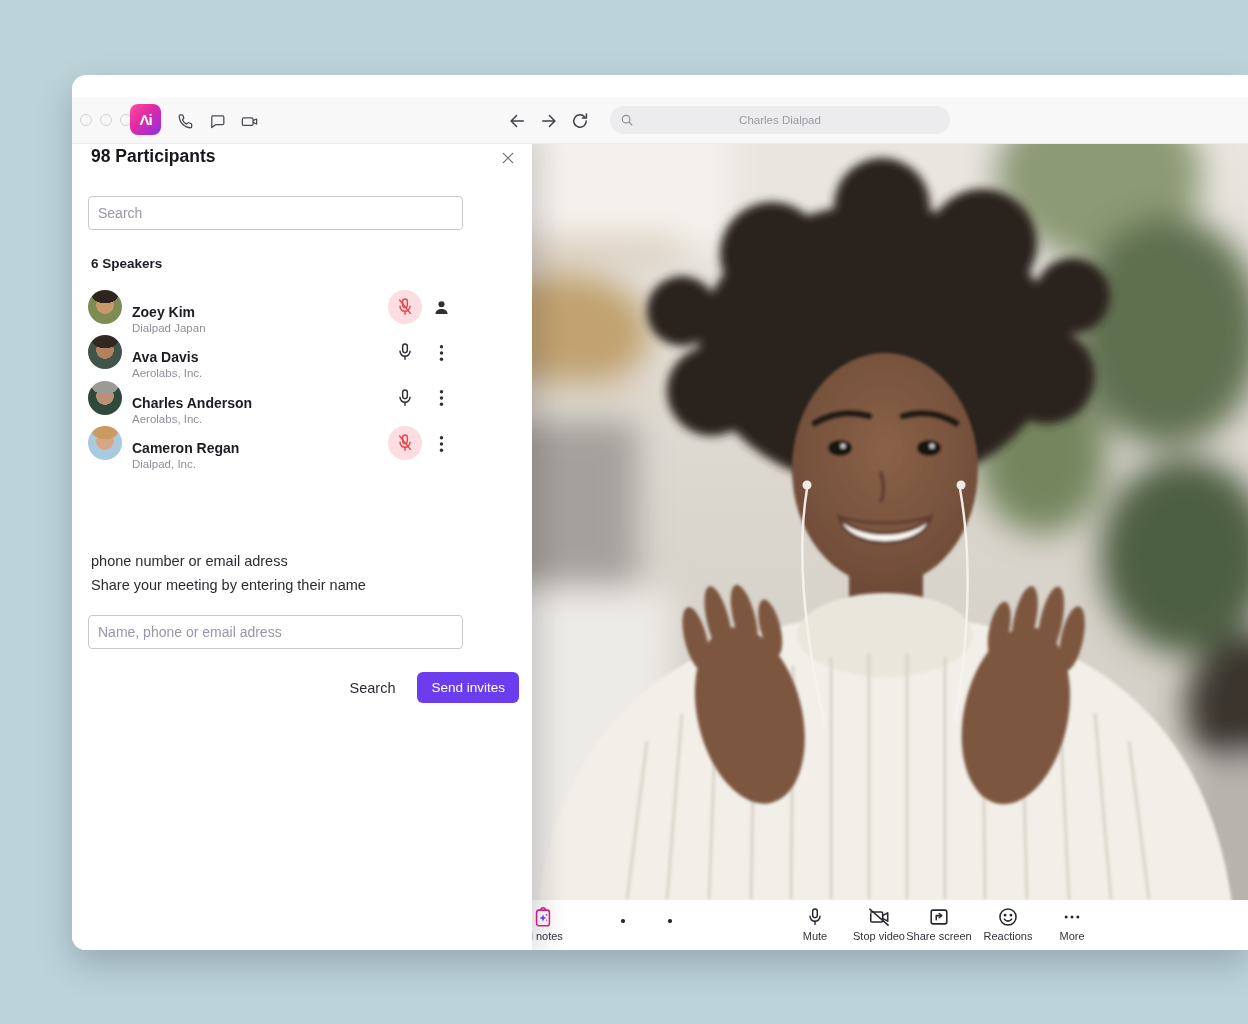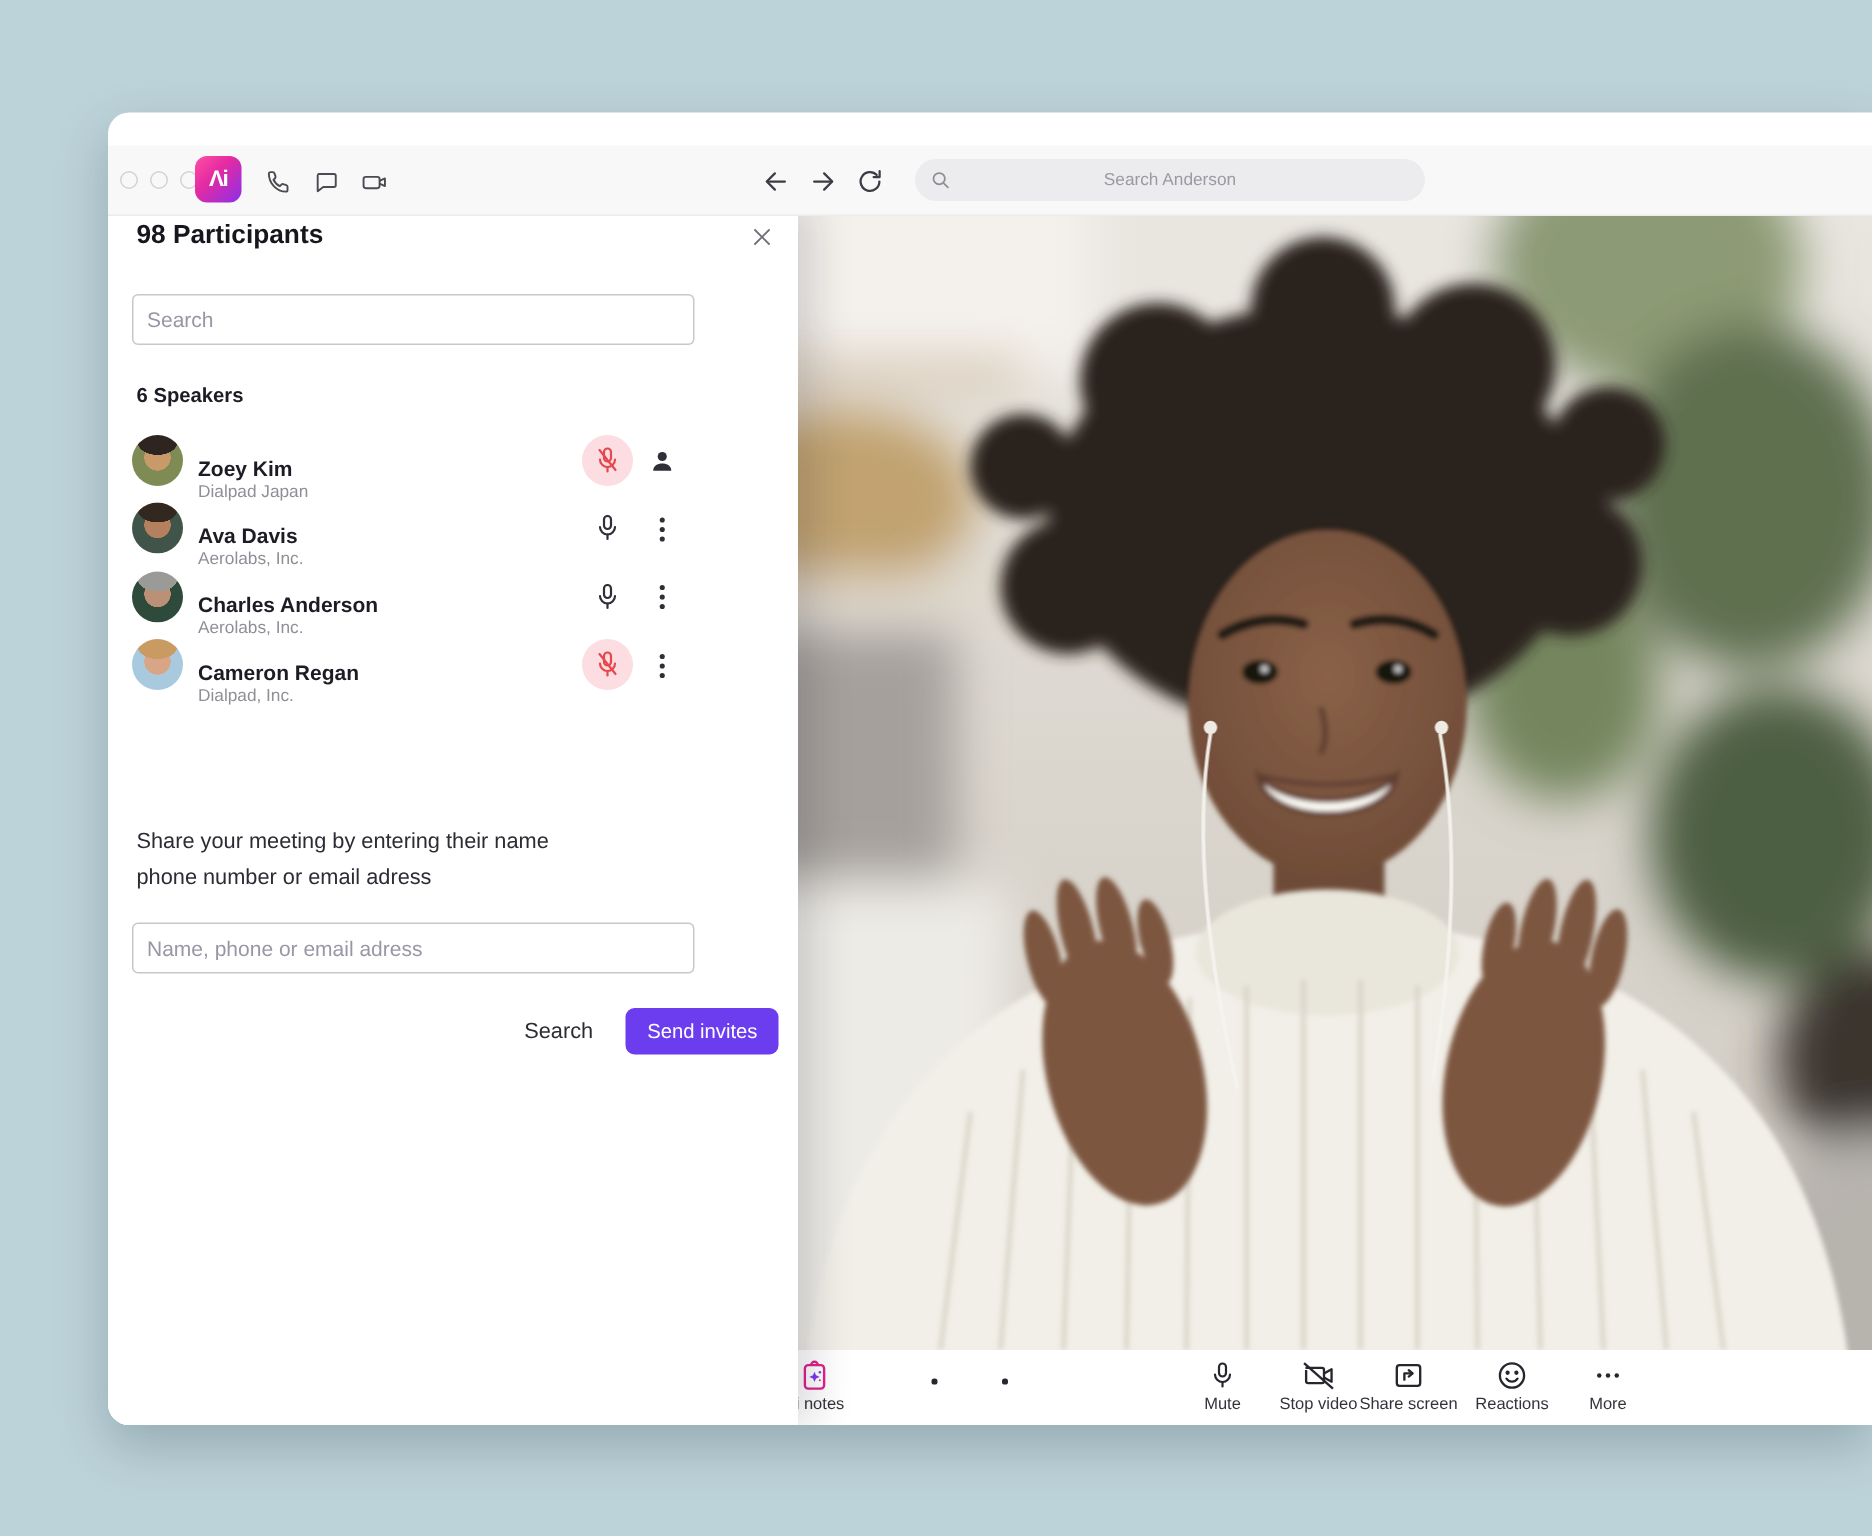--- a/index.html
+++ b/index.html
@@ -107,21 +107,21 @@
             <path d="M19.7 3.6v4.8h-4.8"></path>
           </svg>
       </button>
       <div class="search-pill">
         <span class="mag">
           <svg width="14" height="14" viewBox="0 0 24 24" fill="none" stroke="#8d8d96" stroke-width="2">
               <circle cx="10.5" cy="10.5" r="6.5"></circle>
               <path d="M15.5 15.5L21 21"></path>
             </svg>
         </span>
-        <span>Search Anderson</span>
+        <span>Charles Dialpad</span>
       </div>
     </div>
 
     <div class="video-area">
       <svg viewBox="0 0 771 779" preserveAspectRatio="none">
         <defs>
           <linearGradient id="vbg" x1="0" y1="0" x2="0" y2="1">
             <stop offset="0" stop-color="#eae7e1"></stop>
               <stop offset=".55" stop-color="#d9d4cc"></stop>
               <stop offset="1" stop-color="#cfcac2"></stop>
@@ -404,22 +404,22 @@
     <button class="row-action-btn">
               <svg width="13" height="18" viewBox="0 0 6 20" fill="#2f2f38">
                 <circle cx="3" cy="3" r="1.9"></circle>
                 <circle cx="3" cy="10" r="1.9"></circle>
                 <circle cx="3" cy="17" r="1.9"></circle>
               </svg>
             </button>
   </li>
 </ul>
       <div class="invite-prompt">
+        <div>phone number or email adress</div>
         <div>Share your meeting by entering their name</div>
-        <div>phone number or email adress</div>
       </div>
       <input class="text-field invite-input" placeholder="Name, phone or email adress" style="">
       <div class="panel-actions">
         <button class="cancel-btn">Search</button>
         <button class="send-btn">Send invites</button>
       </div>
     </div>
 
   </div>
 </div>

